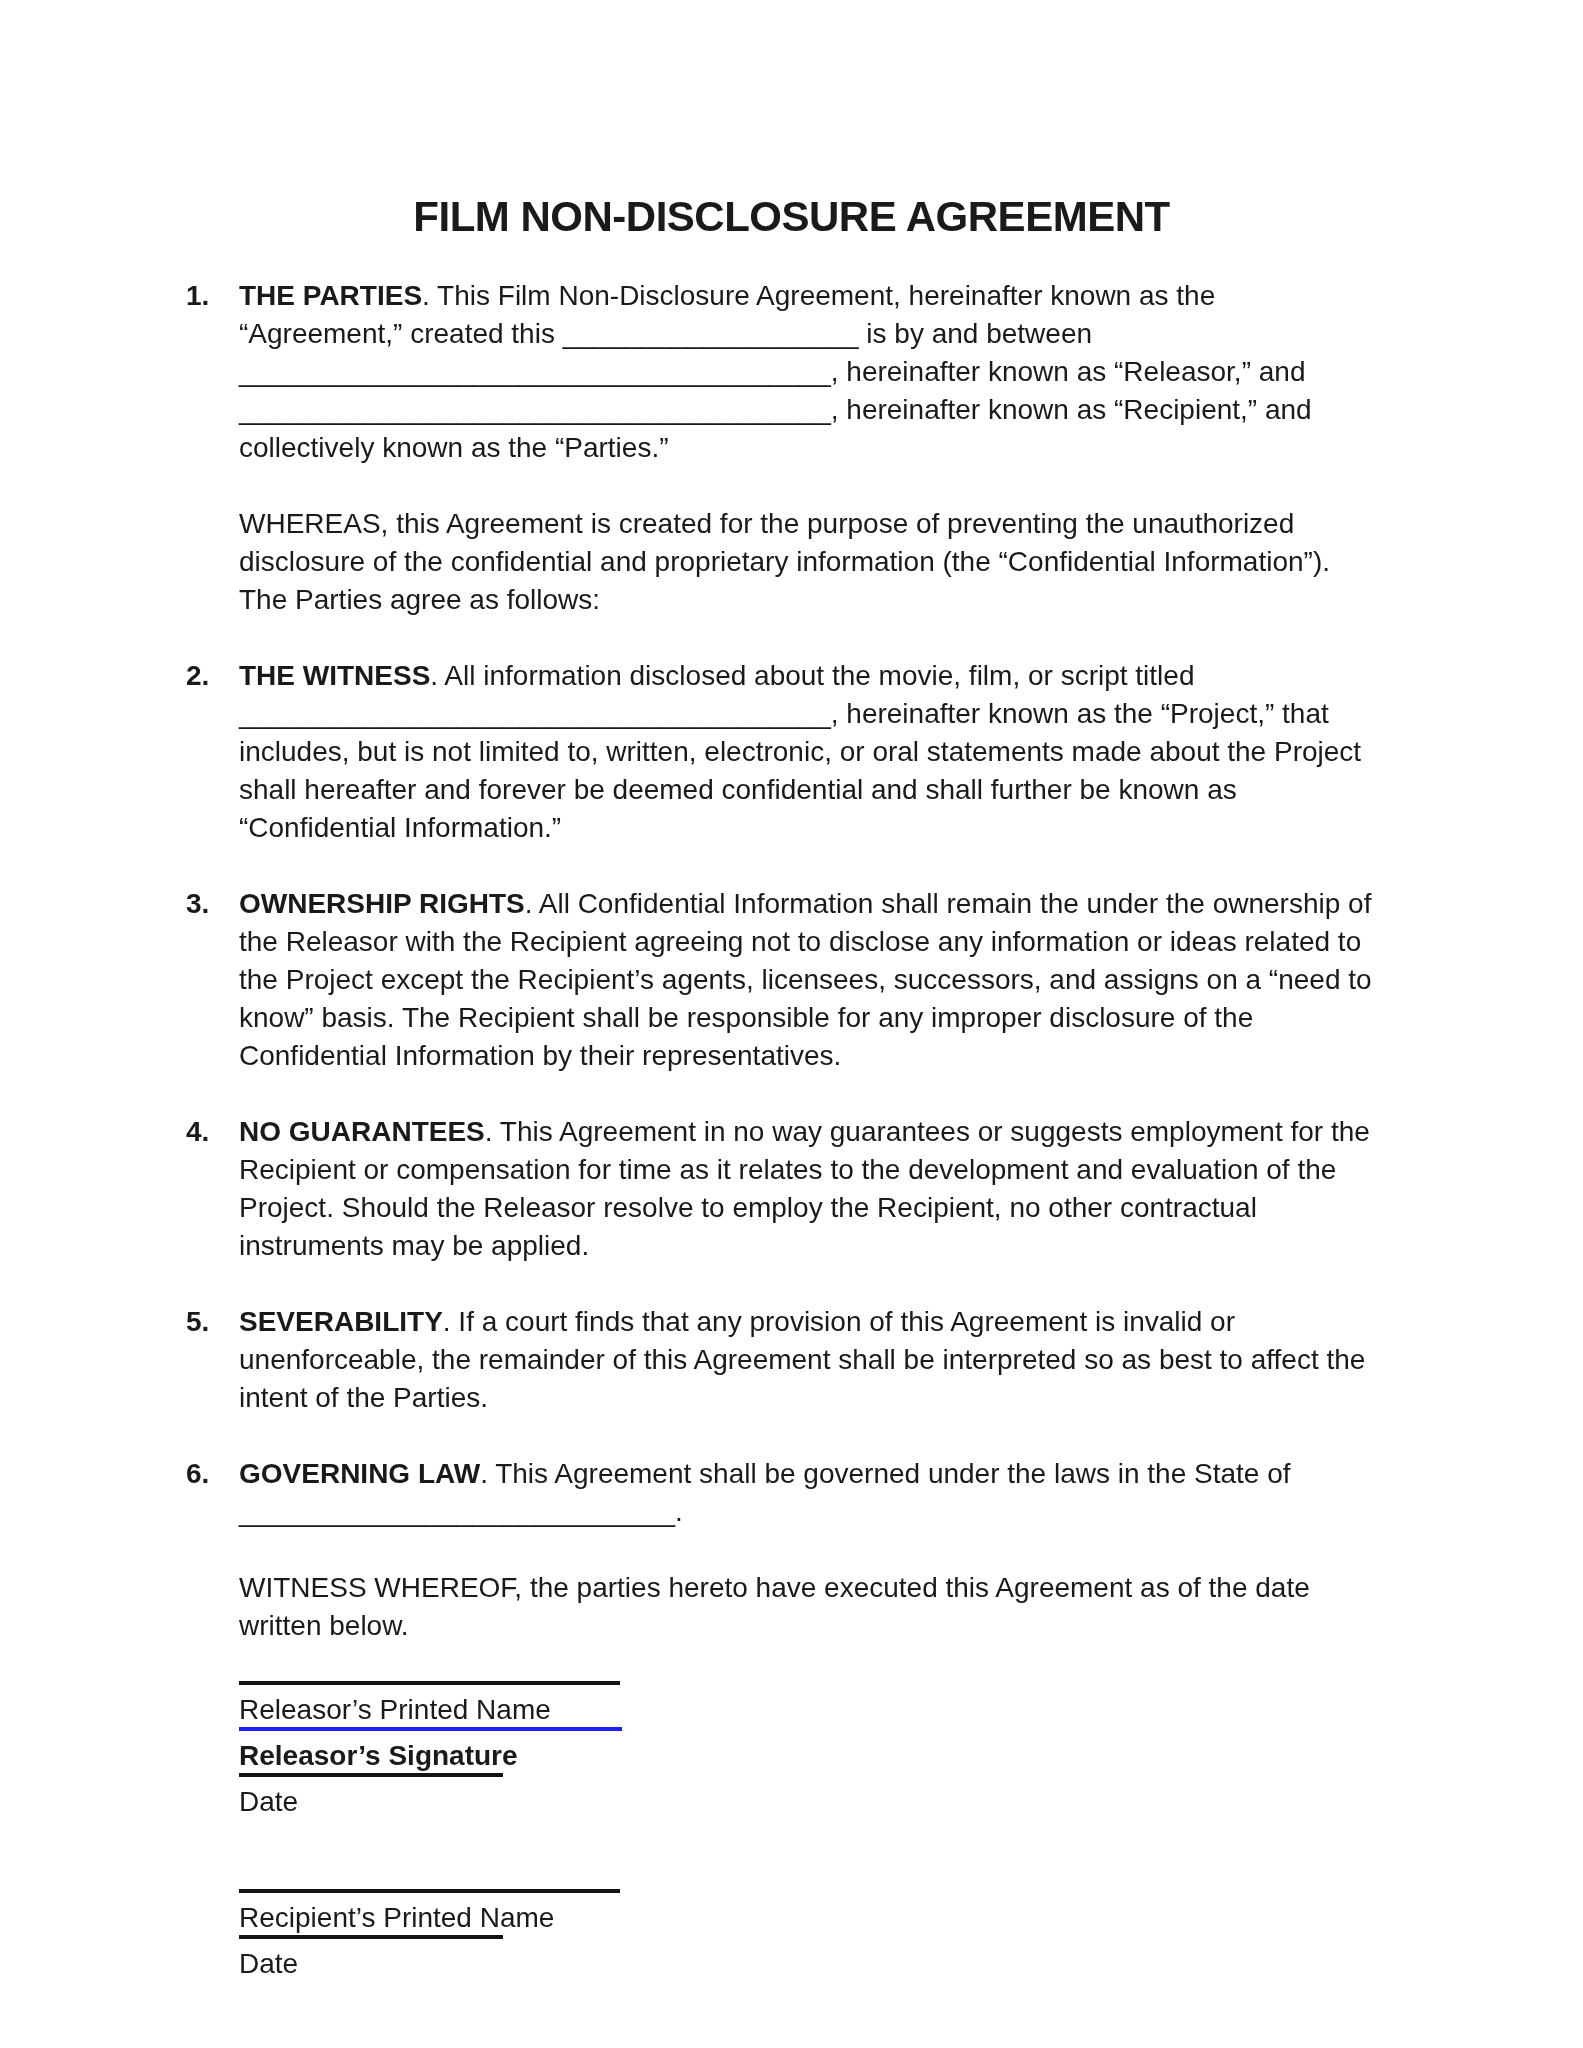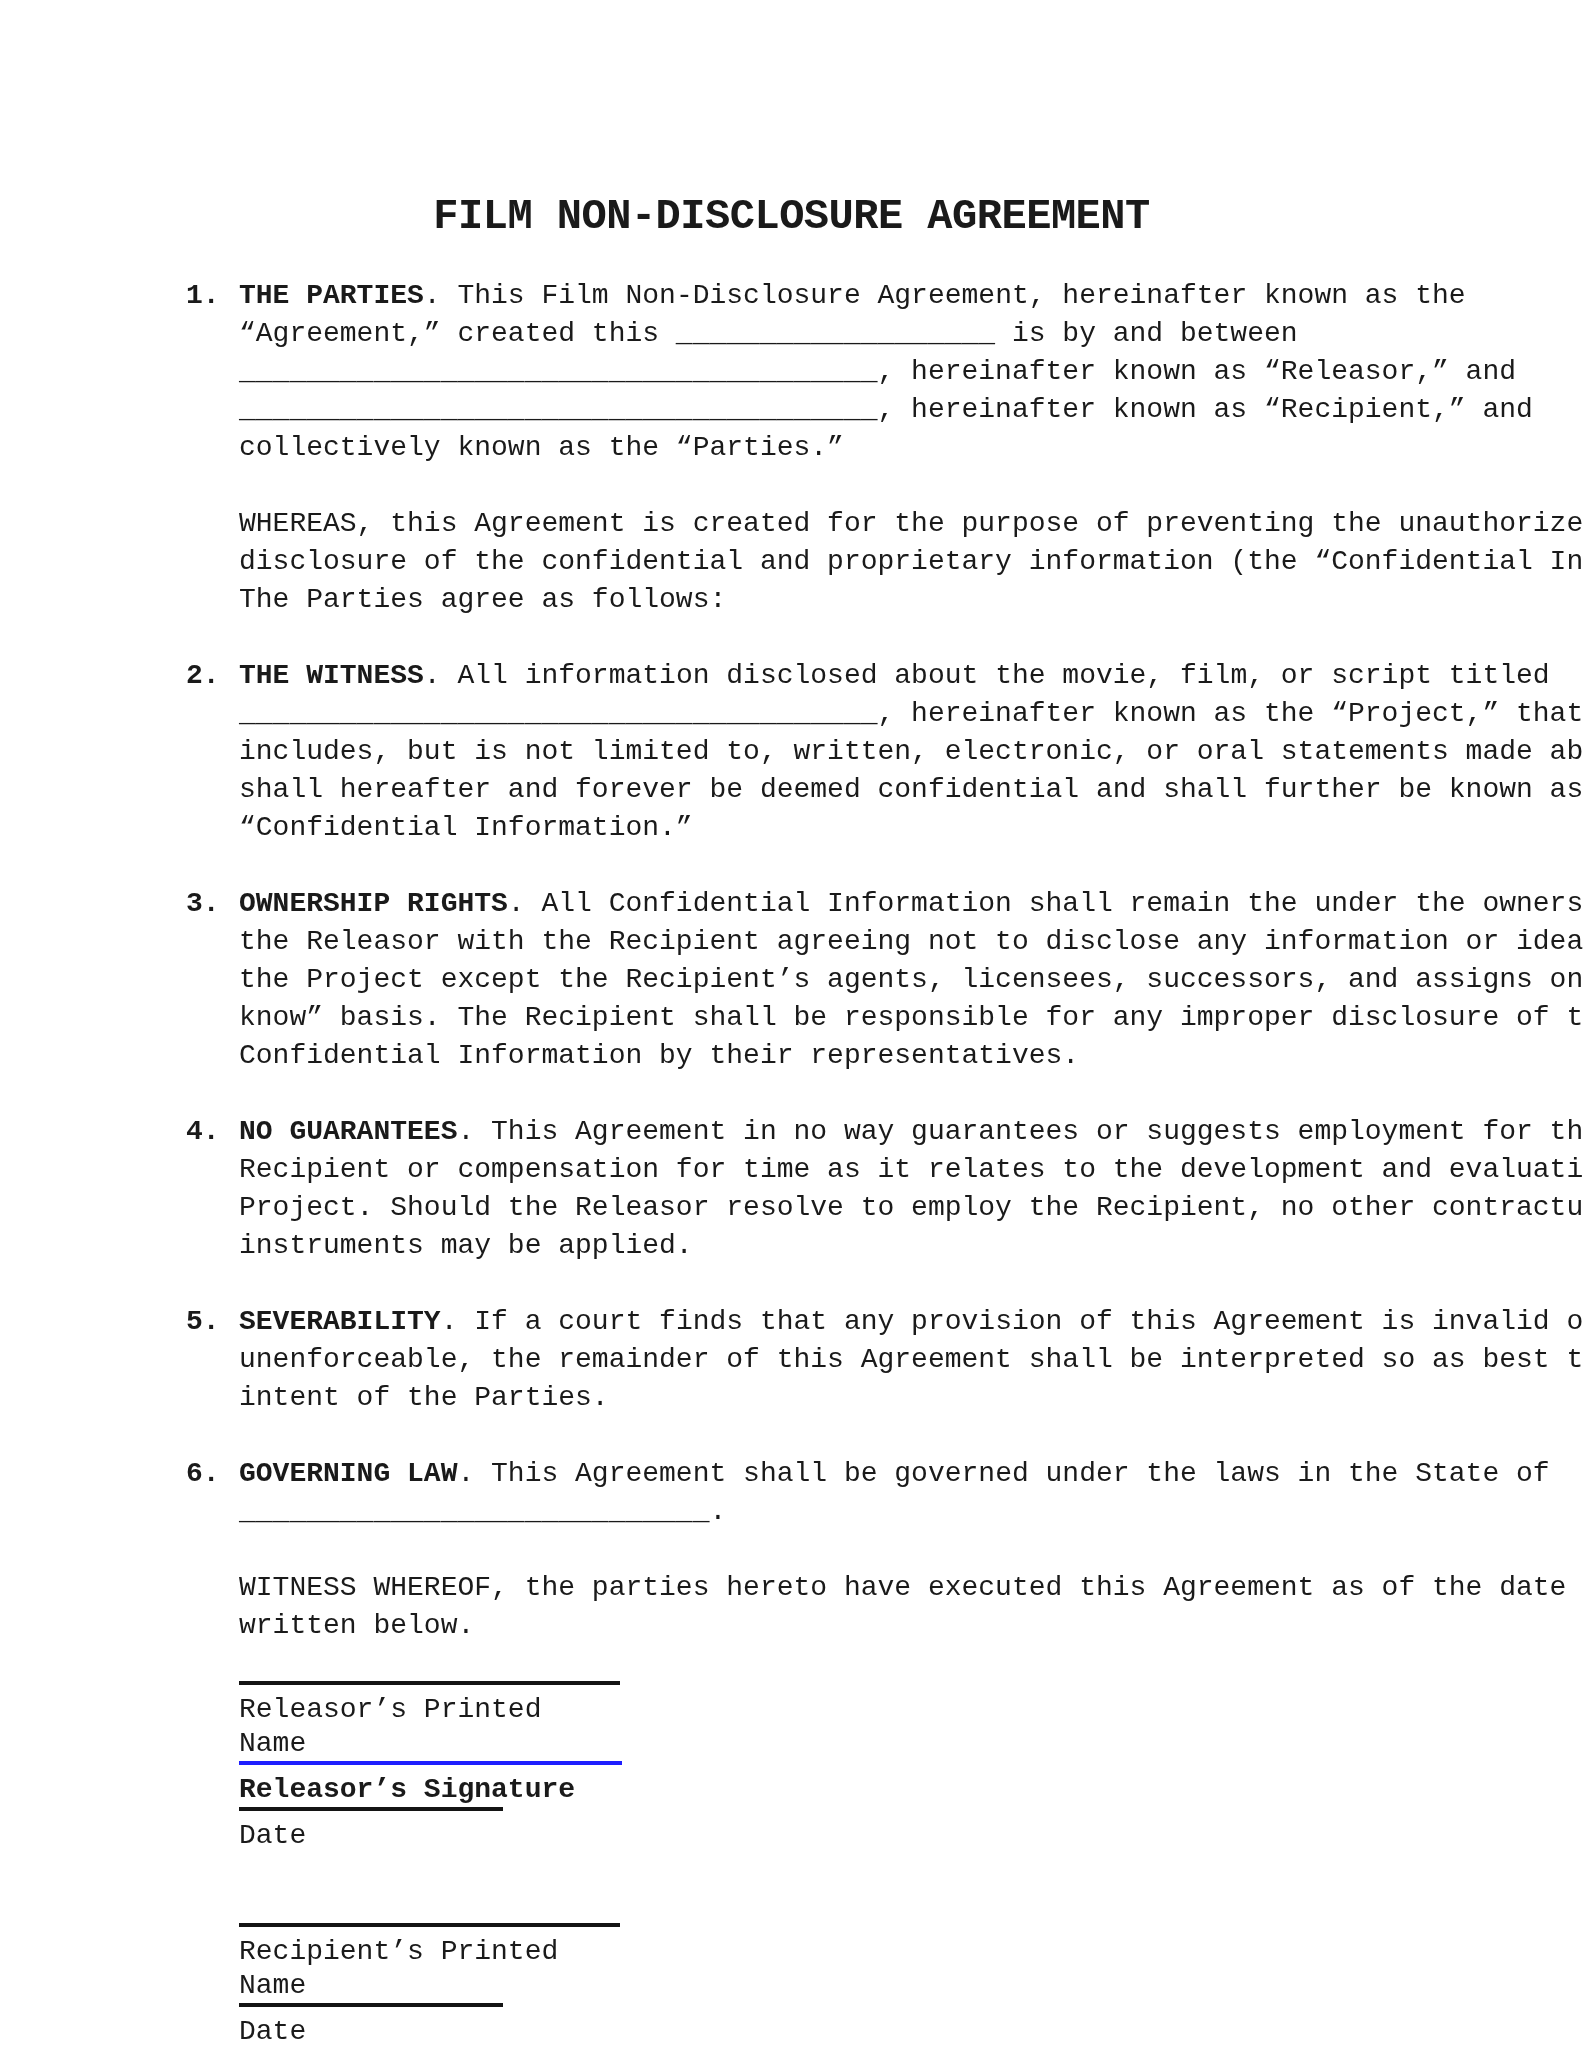--- a/index.html
+++ b/index.html
@@ -2,21 +2,21 @@
 <html style="--accent-blue: #1E1EFF;"><head>
 <meta charset="utf-8">
 <style>
   html,body { margin:0; padding:0; background:#888; }
   .page {
     position: relative;
     width: 1583px; height: 2048px;
     margin: 0 auto;
     background: #ffffff;
     color: #1a1a1a;
-    font-family: Liberation Mono, monospace;
+    font-family: Liberation Sans, sans-serif;
     overflow: hidden;
   }
   .doc-title {
     margin-top: 195px;
     text-align: center;
     font-size: 42px;
     font-weight: bold;
     letter-spacing: -0.5px;
     line-height: 44px;
     white-space: pre;

